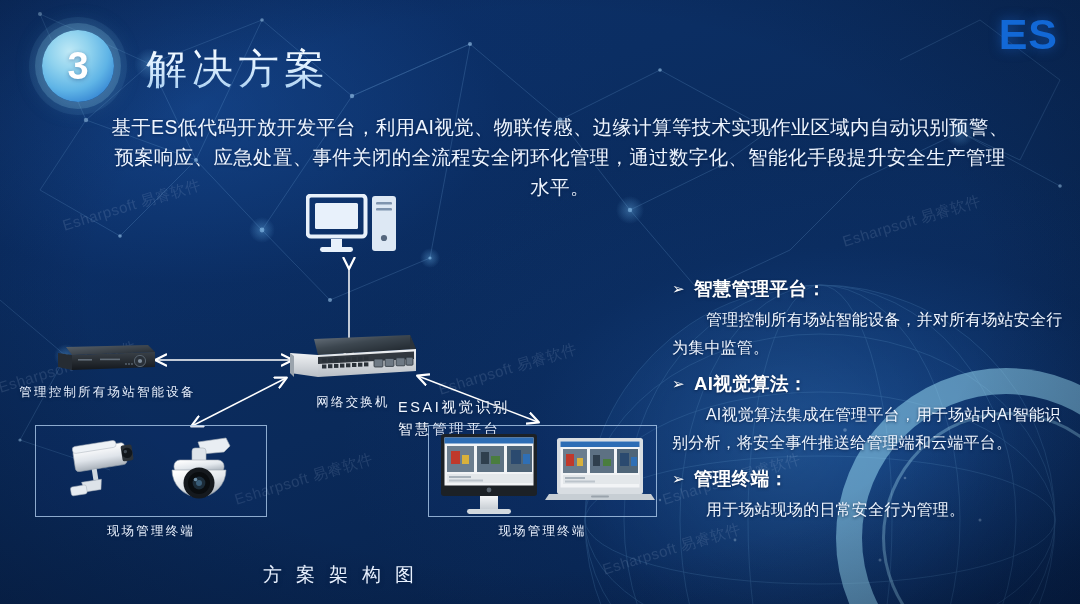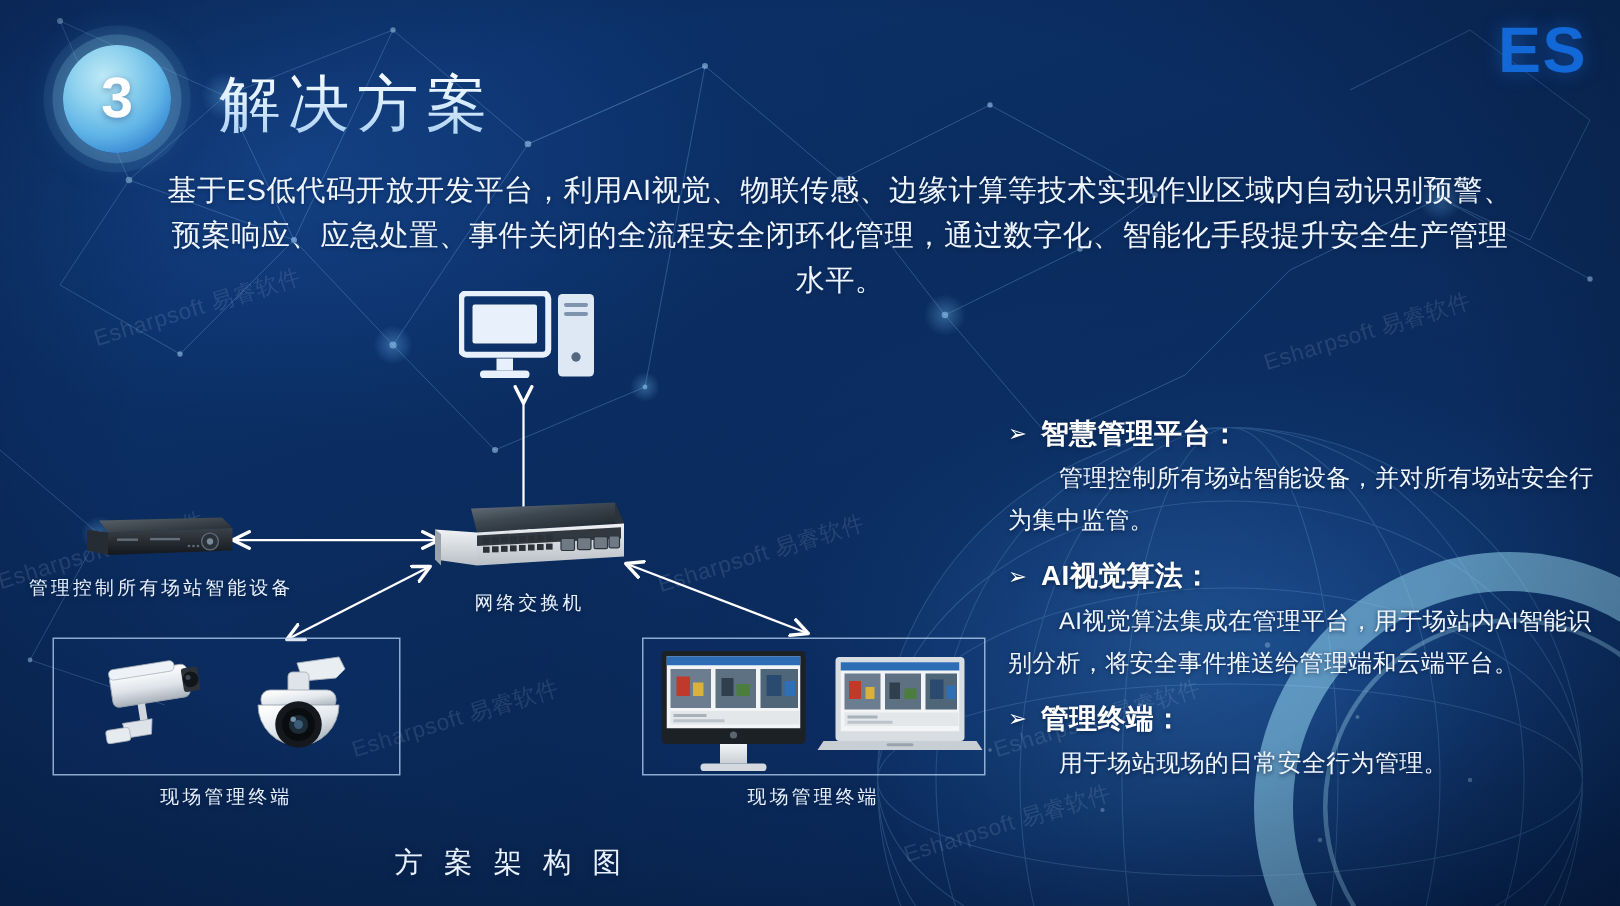--- a/index.html
+++ b/index.html
@@ -300,20 +300,24 @@
         <rect x="1.5" y="1.5" width="58" height="41" rx="3.5" fill="none" stroke="#e8f1fb" stroke-width="4"></rect>
         <rect x="9" y="9" width="43" height="26" rx="1.5" fill="#e8f1fb"></rect>
         <rect x="25" y="45" width="11" height="8" fill="#e8f1fb"></rect>
         <rect x="14" y="53" width="33" height="5" rx="2.4" fill="#e8f1fb"></rect>
         <rect x="66" y="2" width="24" height="55" rx="3" fill="#dde8f4"></rect>
         <rect x="70" y="8" width="16" height="2.6" rx="1.2" fill="#7f94ae"></rect>
         <rect x="70" y="14" width="16" height="2.6" rx="1.2" fill="#7f94ae"></rect>
         <circle cx="78" cy="44" r="3.1" fill="#55677e"></circle>
       </svg>
     </div>
+    <div class="platform-text">
+      <div>ESAI视觉识别</div>
+      <div>智慧管理平台</div>
+    </div>
 
     <div class="dev" style="left:288px; top:153px;">
       <svg width="130" height="58" viewBox="0 0 130 58" xmlns="http://www.w3.org/2000/svg">
         <defs>
           <linearGradient id="swTop" x1="0%" y1="0%" x2="80%" y2="100%">
             <stop offset="0%" stop-color="#6c7681"></stop>
               <stop offset="45%" stop-color="#3d4750"></stop>
               <stop offset="100%" stop-color="#1d242b"></stop>
           </linearGradient>
           <linearGradient id="swFace" x1="0%" y1="0%" x2="0%" y2="100%">

